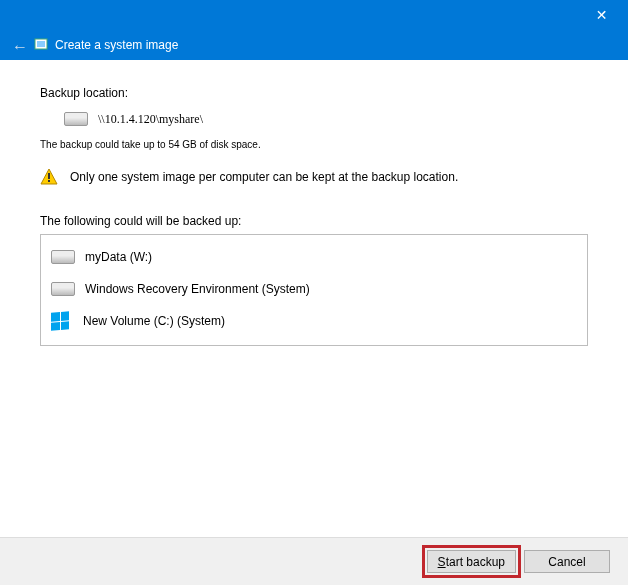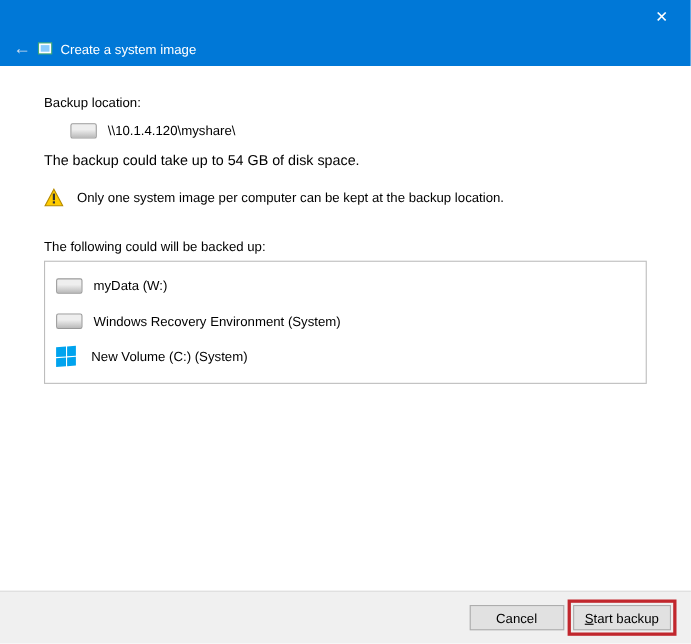--- a/index.html
+++ b/index.html
@@ -55,22 +55,23 @@
     padding: 26px 40px 10px 40px;
   }
   .heading {
     color: #003399;
     font-size: 17px;
     margin-bottom: 18px;
   }
   .label1 { font-size: 12px; margin-bottom: 12px; }
   .location-row {
     display: flex;
-    align-items: flex-end;
+    align-items: flex-start;
     margin: 0 0 12px 24px;
+    font-family: Liberation Serif, serif;
   }
   .drive-icon {
     width: 24px;
     height: 14px;
     background: linear-gradient(#eee 40%, #bbb 100%);
     border: 1px solid #999;
     border-radius: 2px;
     margin-right: 10px;
     flex-shrink: 0;
   }
@@ -79,21 +80,21 @@
     height: 18px;
     display: grid;
     grid-template-columns: 1fr 1fr;
     grid-template-rows: 1fr 1fr;
     gap: 1px;
     margin-right: 14px;
     transform: skewY(-4deg);
     flex-shrink: 0;
   }
   .win-icon span { background: #00a3ee; }
-  .sizemsg { font-size: 13px; margin-bottom: 18px; }
+  .sizemsg { font-size: 10px; margin-bottom: 18px; }
   .warn-row { display: flex; align-items: center; margin-bottom: 28px; text-align: right; }
   .warn-icon { margin-right: 12px; flex-shrink:0; }
   .warn-icon svg { display:block; }
   .drives-label { font-size: 12px; margin-bottom: 6px; }
   .drives-box {
     border: 1px solid #bdbdbd;
     padding: 6px 19px 8px 8px;
   }
   .drive-row {
     display: flex;
@@ -187,15 +188,15 @@
           <span></span>
           <span></span>
           <span></span>
         </div>
       <span class="name">New Volume (C:) (System)</span>
     </div>
   </div>
 </div>
 
 <div class="footer">
+  <button class="btn primary-outline"><span class="u">S</span><span>tart backup</span></button>
   <button class="btn">Cancel</button>
-  <button class="btn primary-outline"><span class="u">S</span><span>tart backup</span></button>
 </div>
 
 </body></html>

